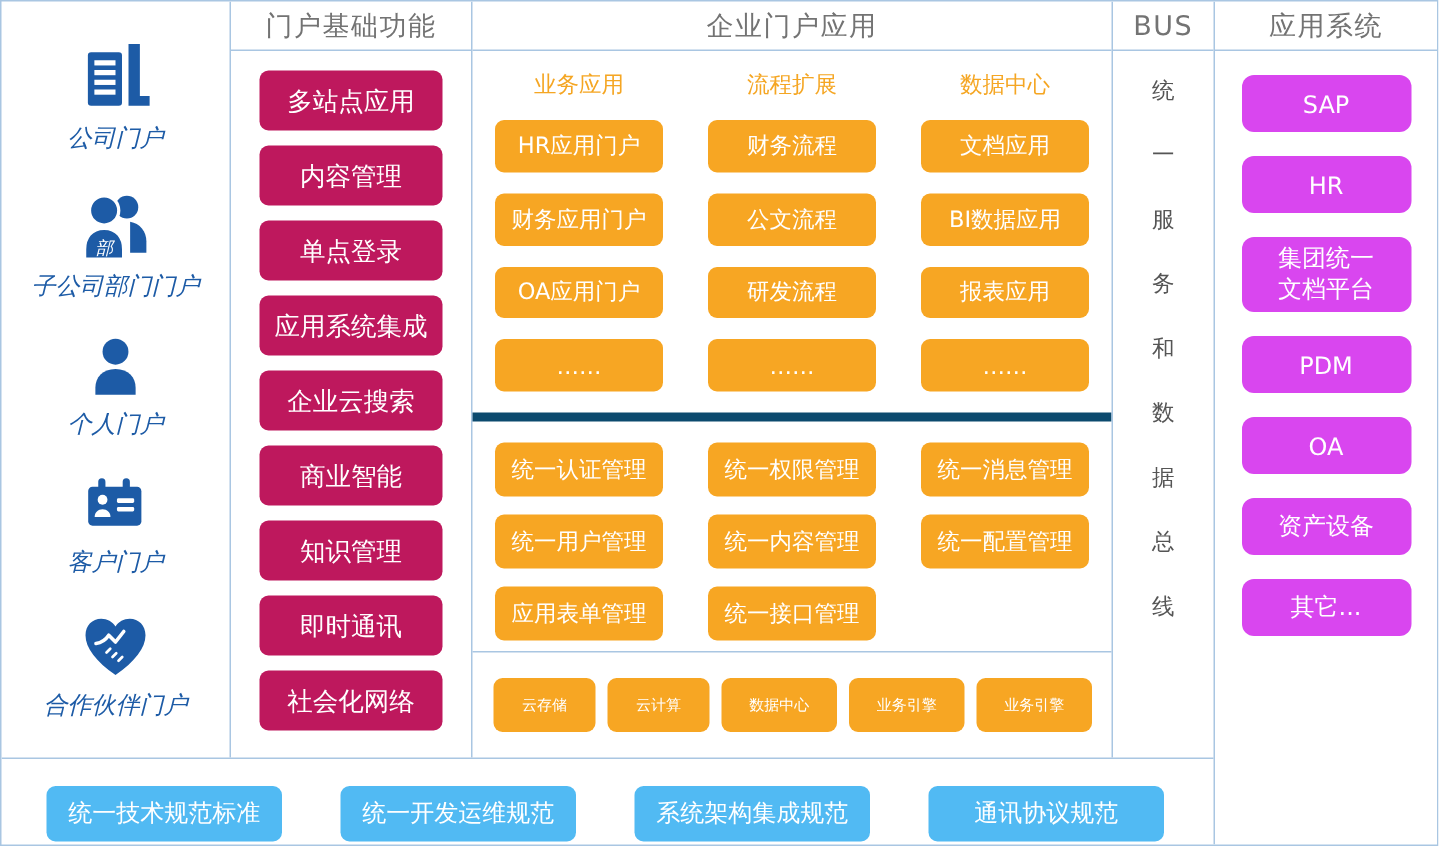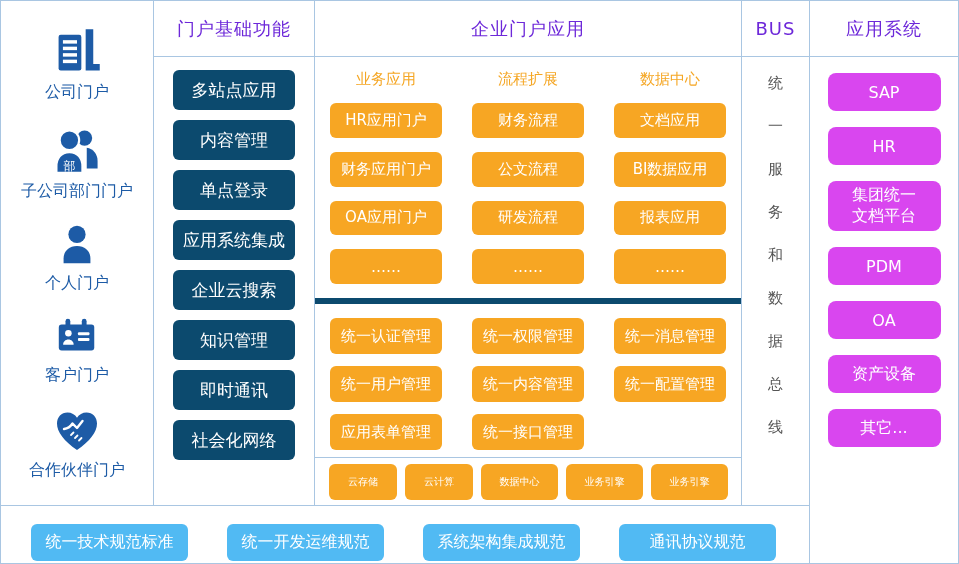--- a/index.html
+++ b/index.html
@@ -13,42 +13,42 @@
     border: 1px solid #a9c6e2;
     display: flex;
     background: #fff;
     overflow: hidden;
   }
   .left-part { width: 808px; display: flex; flex-direction: column; }
   .main-row { height: 504px; display: flex; }
 
   .col { height: 100%; }
   .col-header {
-    height: 56px;
+    height: 33px;
     border-bottom: 1px solid #a9c6e2;
     display: flex; align-items: center; justify-content: center;
-    font-size: 18px; color: #6d28d9; letter-spacing: 1px;
+    font-size: 18px; color: #737373; letter-spacing: 1px;
   }
 
   
   .col-audience {
     width: 152px;
     display: flex; flex-direction: column;
     justify-content: space-evenly;
     padding: 4px 0;
   }
-  .aud-item { display: flex; flex-direction: column; align-items: center; gap: 5px; }
+  .aud-item { display: flex; flex-direction: column; align-items: center; gap: 5px; font-style: italic; }
   .aud-label { font-size: 16px; color: #1d5ba6; white-space: nowrap; }
 
   
   .col-functions { width: 161px; border-left: 1px solid #a9c6e2; display: flex; flex-direction: column; }
   .fn-stack { display: flex; flex-direction: column; align-items: center; padding-top: 13px; gap: 10px; }
   .btn-green {
     width: 122px; height: 40px;
-    background: #0c4a6e; border-radius: 6px;
+    background: #be185d; border-radius: 6px;
     color: #fff; font-size: 17px;
     display: flex; align-items: center; justify-content: center;
     white-space: nowrap;
   }
 
   
   .col-apps { width: 427px; border-left: 1px solid #a9c6e2; display: flex; flex-direction: column; }
   .apps-box1 { height: 247px; border-bottom: 6px solid #0c4a6e; display: flex; }
   .app-group { flex: 1; display: flex; flex-direction: column; align-items: center; padding-top: 13px; }
   .group-title { font-size: 15px; color: #f5a623; height: 21px; margin-bottom: 13px; }
@@ -173,20 +173,21 @@
       </div>
 
       <div class="col col-functions">
         <div class="col-header">门户基础功能</div>
         <div class="fn-stack">
           <div class="btn-green">多站点应用</div>
           <div class="btn-green">内容管理</div>
           <div class="btn-green">单点登录</div>
           <div class="btn-green">应用系统集成</div>
           <div class="btn-green">企业云搜索</div>
+          <div class="btn-green">商业智能</div>
           <div class="btn-green">知识管理</div>
           <div class="btn-green">即时通讯</div>
           <div class="btn-green">社会化网络</div>
         </div>
       </div>
 
       <div class="col col-apps">
         <div class="col-header">企业门户应用</div>
 
         <div class="apps-box1">

